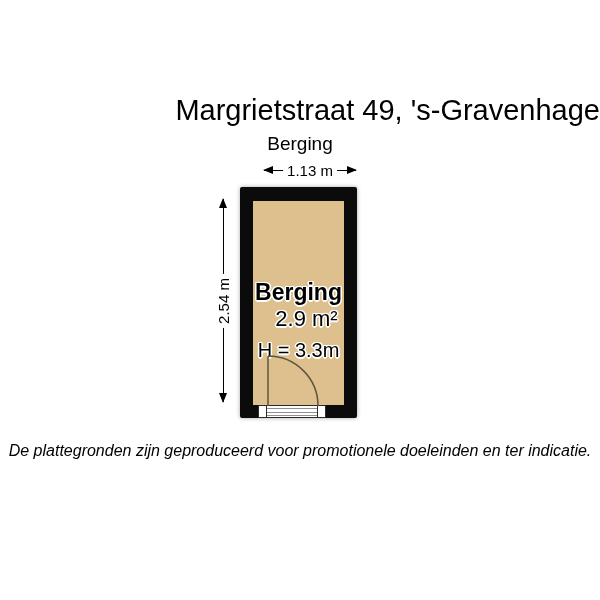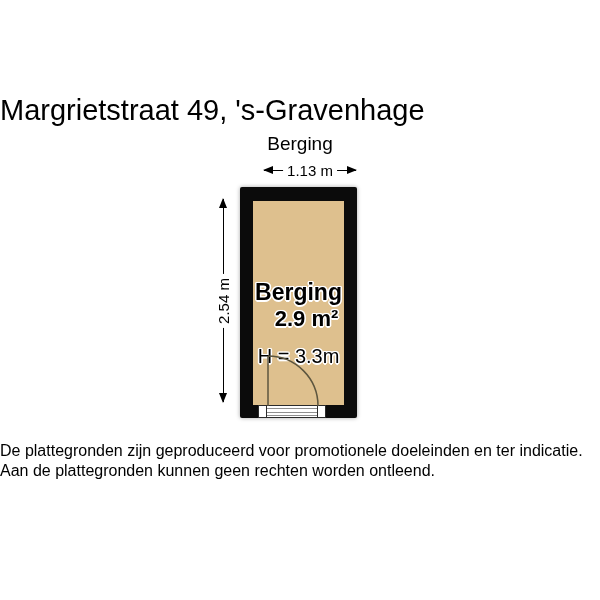--- a/index.html
+++ b/index.html
@@ -6,21 +6,21 @@
   body{
     width:600px;height:600px;position:relative;overflow:hidden;
     background:#ffffff;
     font-family:"Liberation Sans","DejaVu Sans",sans-serif;
     color:#000;
   }
   .abs{position:absolute;}
 
   
   .title{
-    top:94px;left:0;width:600px;text-align:left;
+    top:94px;left:0;width:600px;text-align:right;
     font-size:29px;line-height:33px;font-weight:400;letter-spacing:0;
   }
   .subtitle{
     top:133px;left:0;width:600px;text-align:center;
     font-size:19px;line-height:21px;font-weight:400;
   }
 
   
   .room-outer{
     left:240px;top:187px;width:117px;height:231px;
@@ -33,22 +33,22 @@
     background:var(--floor,#dec08e);
   }
   .room-text{
     position:absolute;left:-13px;right:-13px;top:78px;text-align:center;
     text-shadow:
       -1.5px 0 0 #fff, 1.5px 0 0 #fff, 0 -1.5px 0 #fff, 0 1.5px 0 #fff,
       -1px -1px 0 #fff, 1px -1px 0 #fff, -1px 1px 0 #fff, 1px 1px 0 #fff,
       0 0 2px #fff;
   }
   .room-name{font-size:23px;font-weight:700;line-height:26px;}
-  .room-area{font-size:22px;font-weight:700;line-height:28px;margin-left:16px;}
-  .room-height{font-size:20px;font-weight:400;line-height:24px;margin-top:11px;}
+  .room-area{font-size:22px;font-weight:400;line-height:28px;margin-left:16px;}
+  .room-height{font-size:20px;font-weight:400;line-height:24px;margin-top:5px;}
 
   
   .threshold{
     position:absolute;left:18px;bottom:0;width:68px;height:13px;
   }
   .sill{
     position:absolute;left:8px;right:8px;top:0;bottom:0;
     background:repeating-linear-gradient(to bottom,#ffffff 0 2.4px,#8f8f8f 2.4px 3.4px);
     border-top:1px solid #2b2b2b;border-bottom:1px solid #2b2b2b;
     box-sizing:border-box;
@@ -98,22 +98,22 @@
   }
   .dim-left .arrow.s{
     bottom:-1px;left:50%;transform:translateX(-50%);
     border-left:4px solid transparent;border-right:4px solid transparent;
     border-top:10px solid var(--dl);
   }
   .dim-left .dim-label{transform:translate(-50%,-50%) rotate(-90deg);}
 
   
   .footer{
-    top:441px;left:0;width:600px;
-    font-size:16px;line-height:19.5px;
+    top:441px;left:0;width:600px;text-align:center;
+    font-style:italic;font-size:16px;line-height:19.5px;
   }
 </style>
 </head>
 <body>
 
 <div class="abs title">Margrietstraat 49, 's-Gravenhage</div>
 <div class="abs subtitle">Berging</div>
 
 <div>
 
@@ -148,14 +148,13 @@
   </div>
 
   <svg class="abs door-svg" viewBox="0 0 600 600" xmlns="http://www.w3.org/2000/svg">
     <path d="M268 356 L268 406 M268 356 A50 50 0 0 1 318 406"></path>
   </svg>
 
 </div>
 
 <div class="abs footer">
   <div>De plattegronden zijn geproduceerd voor promotionele doeleinden en ter indicatie.</div>
-  <div>Aan de plattegronden kunnen geen rechten worden ontleend.</div>
 </div>
 
 </body></html>

